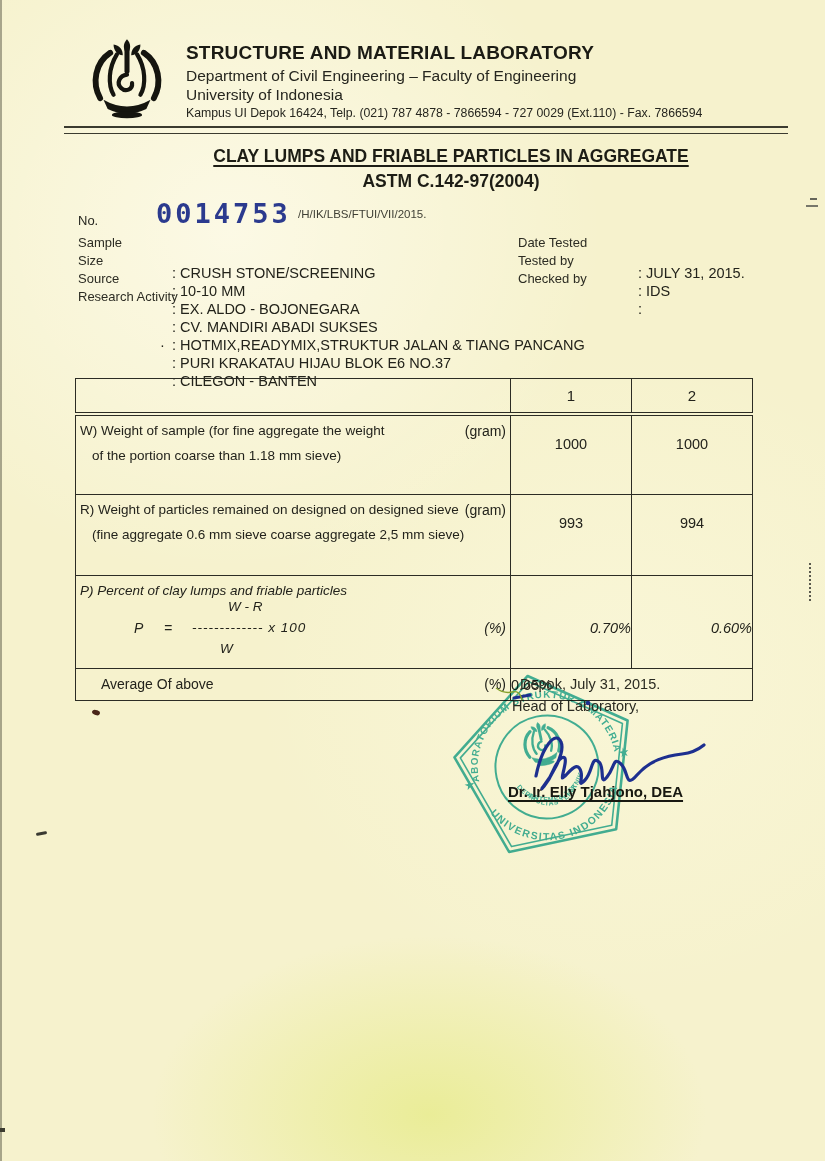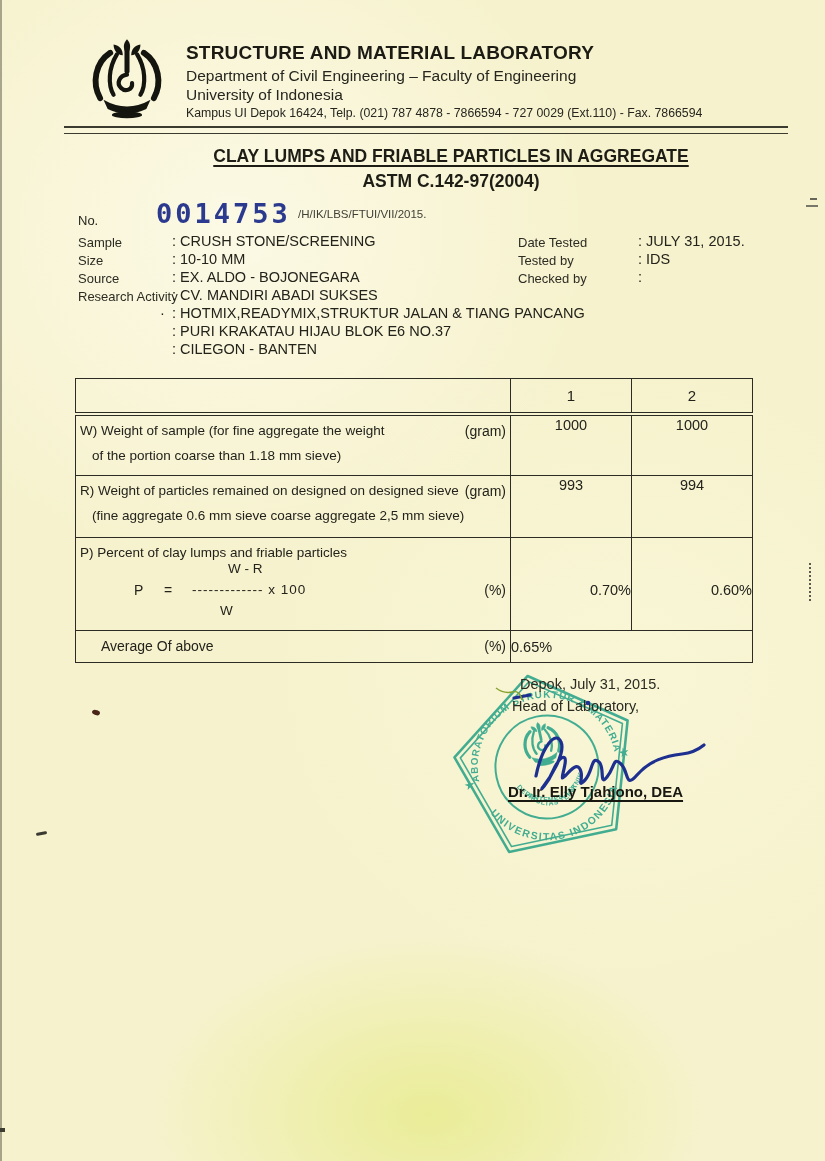--- a/index.html
+++ b/index.html
@@ -22,31 +22,31 @@
   .rule{left:64px;top:126px;width:724px;height:5px;border-top:2.5px solid #3b3b2f;border-bottom:1.5px solid #3b3b2f;}
   
   .title-wrap{left:115px;top:146px;width:672px;text-align:center;}
   .t1{font-size:17.5px;font-weight:bold;text-decoration:underline;text-decoration-thickness:2px;text-underline-offset:3px;color:#1d1d15;}
   .t2{font-size:17.5px;font-weight:bold;margin-top:4px;color:#1d1d15;}
   
   .no-label{left:78px;top:213px;font-size:13px;}
   .no-value{left:156px;top:198px;font-family:"DejaVu Sans Mono",monospace;font-weight:bold;font-size:27px;letter-spacing:3px;color:#2b3a8e;}
   .no-suffix{left:298px;top:208px;font-size:11.5px;color:#3f3f35;}
   .ilabel{font-size:13px;color:#2c2c23;}
-  .ivalue{font-size:14.5px;color:#23231b;}
+  .ivalue{font-size:14.5px;color:#23231b;margin-top:32px;}
   
   .dtable{left:75px;top:378px;}
   table{border-collapse:collapse;table-layout:fixed;width:677px;color:#23231c;}
   td{border:1.6px solid #2c2c24;padding:0;vertical-align:top;font-size:13.5px;position:relative;}
   tr.hrow td{height:33px;font-size:15px;text-align:center;vertical-align:middle;border-bottom:4px double #2c2c24;}
   .l1{padding:7px 0 0 4px;}
   .l2{padding:10px 0 0 16px;}
   .u{position:absolute;right:4px;top:7px;font-size:14px;}
-  .valcell{text-align:center;font-size:14.5px;padding-top:1px;}
-  tr.wrow td{height:58px;} tr.rrow td{height:60px;} tr.prow td{height:80px;} tr.arow td{height:31px;}
+  .valcell{text-align:center;font-size:14.5px;padding-top:20px;}
+  tr.wrow td{height:58px;} tr.rrow td{height:60px;} tr.prow td{height:80px;font-style:italic;} tr.arow td{height:31px;}
   .fp{position:absolute;left:58px;top:44px;font-size:14px;}
   .feq{position:absolute;left:88px;top:44px;font-size:14px;}
   .fnum{position:absolute;left:140px;top:23px;font-size:13.5px;margin-left:12px;}
   .fdash{position:absolute;left:116px;top:44px;font-size:13.5px;letter-spacing:1px;}
   .fden{position:absolute;left:144px;top:65px;font-size:13.5px;}
   .pu{position:absolute;right:4px;top:44px;font-size:14px;}
   .pval{text-align:right;font-size:14.5px;vertical-align:middle;padding-top:12px;}
   .avglbl{padding:7px 0 0 25px;font-size:14px;}
   .avgval{text-align:left;font-size:14.5px;vertical-align:middle;}
   

